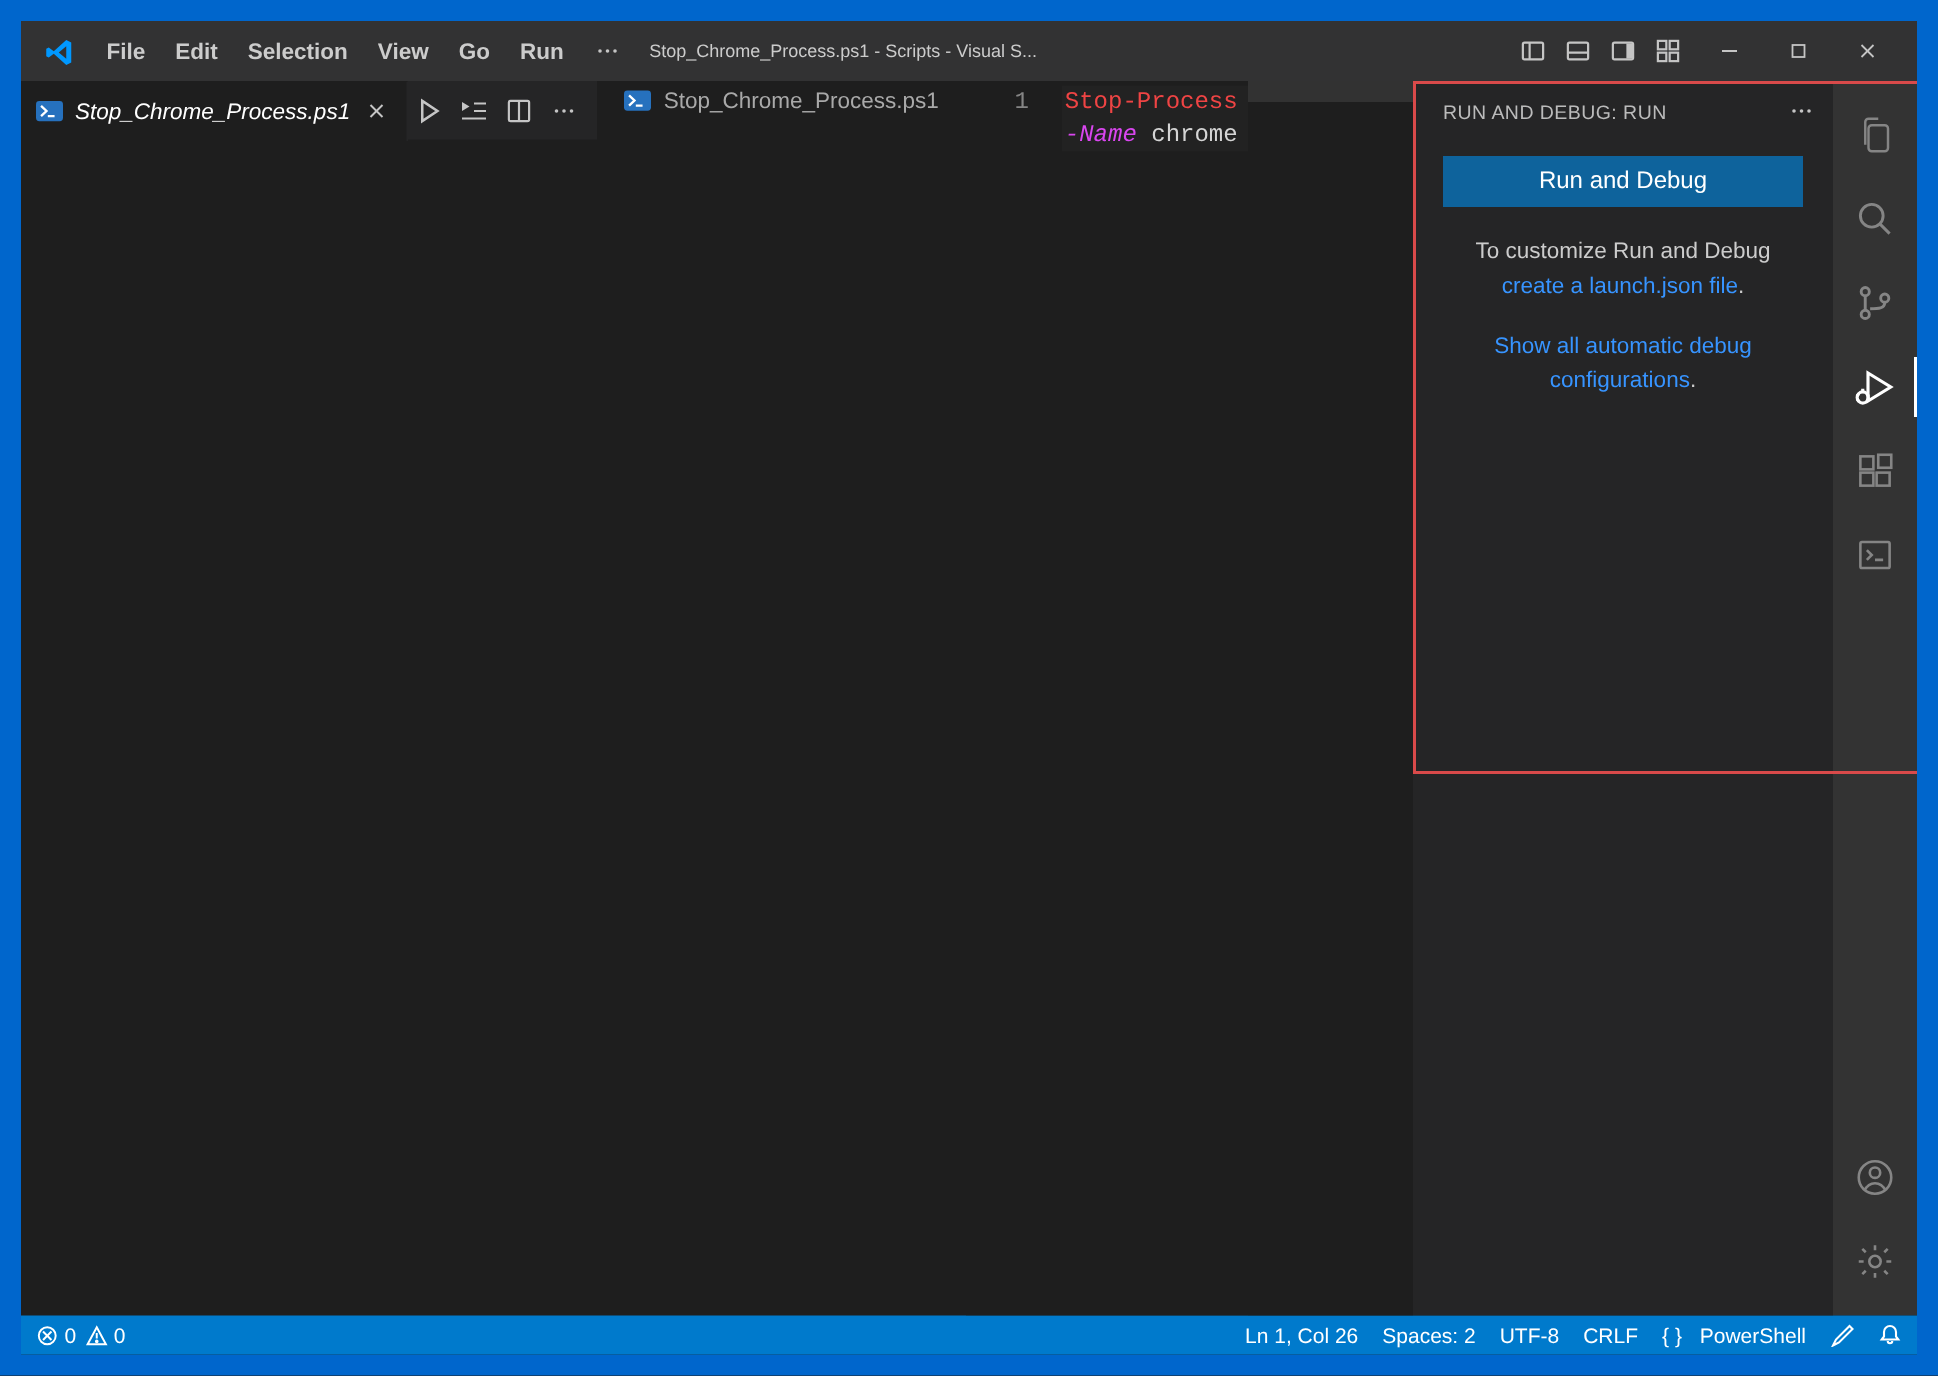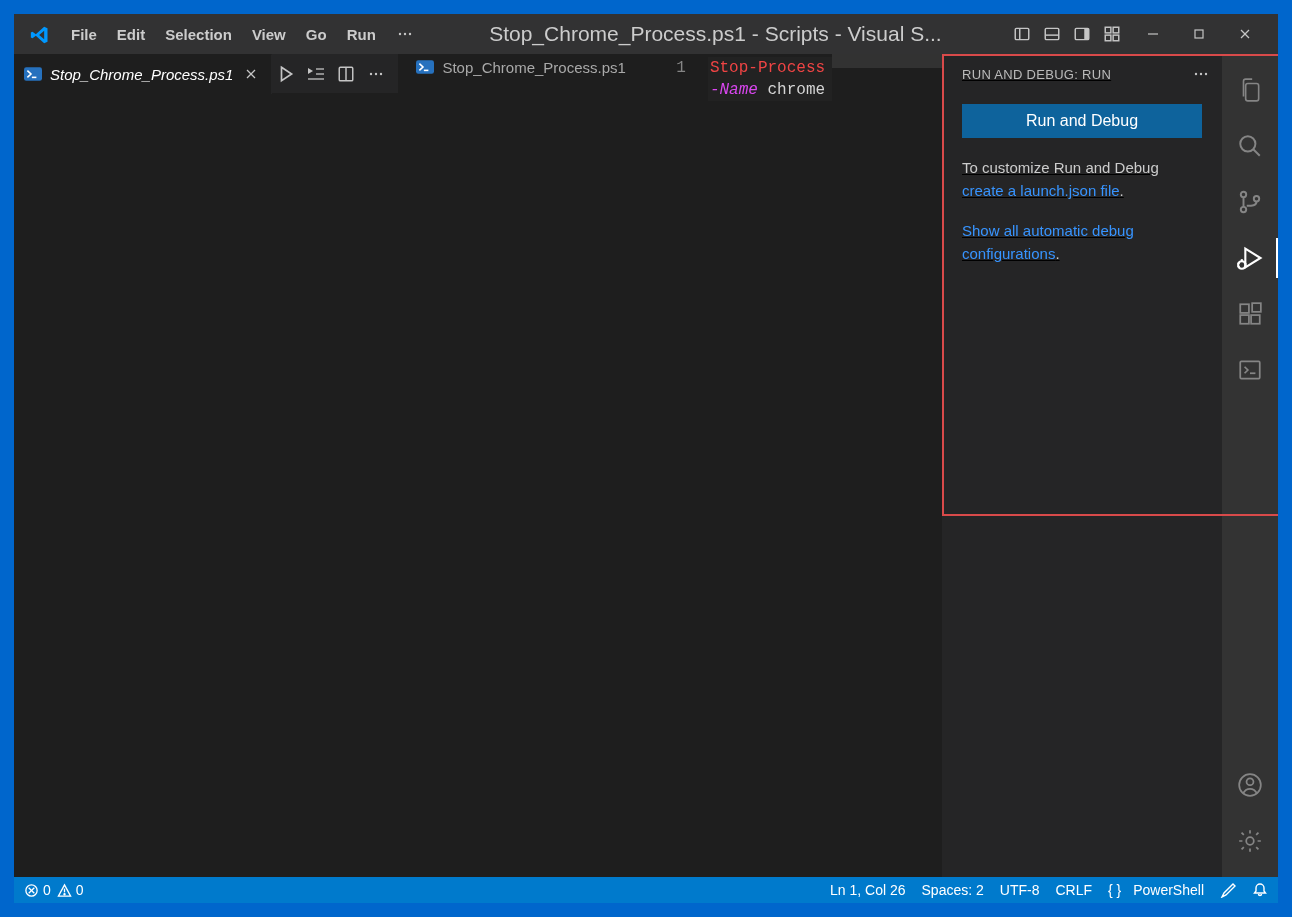--- a/index.html
+++ b/index.html
@@ -40,23 +40,23 @@
 .titlebar .menu-item {
   padding: 6px 9px;
   cursor: pointer;
   color: #cccccc;
   font-size: 15px;
   font-weight: bold;
 }
 .titlebar .menu-more { padding: 6px 10px; cursor: pointer; }
 .titlebar .window-title {
   flex: 1;
-  text-align: center;
+  text-align: left;
   color: #cccccc;
-  font-size: 21px;
+  font-size: 12px;
   white-space: nowrap;
   overflow: hidden;
   text-overflow: ellipsis;
   padding: 0 10px;
 }
 .titlebar .title-icons { display: flex; gap: 2px; }
 .titlebar .icon-btn {
   width: 28px;
   height: 28px;
   display: flex;
@@ -192,21 +192,20 @@
   background: rgba(200,200,200,0.12);
 }
 
 .side-panel {
   width: 280px;
   background: #252526;
   display: flex;
   flex-direction: column;
   flex-shrink: 0;
   position: relative;
-  text-decoration: underline;
 }
 .annotation-box {
   position: absolute;
   top: 0;
   left: 0;
   width: 356px;
   height: 462px;
   border: 2px solid #d94a4a;
   pointer-events: none;
   z-index: 10;
@@ -239,21 +238,21 @@
 .run-debug-btn {
   width: 100%;
   background: #0e639c;
   color: #ffffff;
   padding: 8px 6px;
   font-size: 16px;
   border: none;
   cursor: pointer;
   margin-bottom: 18px;
 }
-.side-panel-body p { margin-bottom: 16px; }
+.side-panel-body p { margin-bottom: 16px; text-align: center; }
 .side-panel-body a {
   color: #3794ff;
   text-decoration: none;
   cursor: pointer;
 }
 
 .activity-bar {
   width: 56px;
   background: #333333;
   display: flex;

